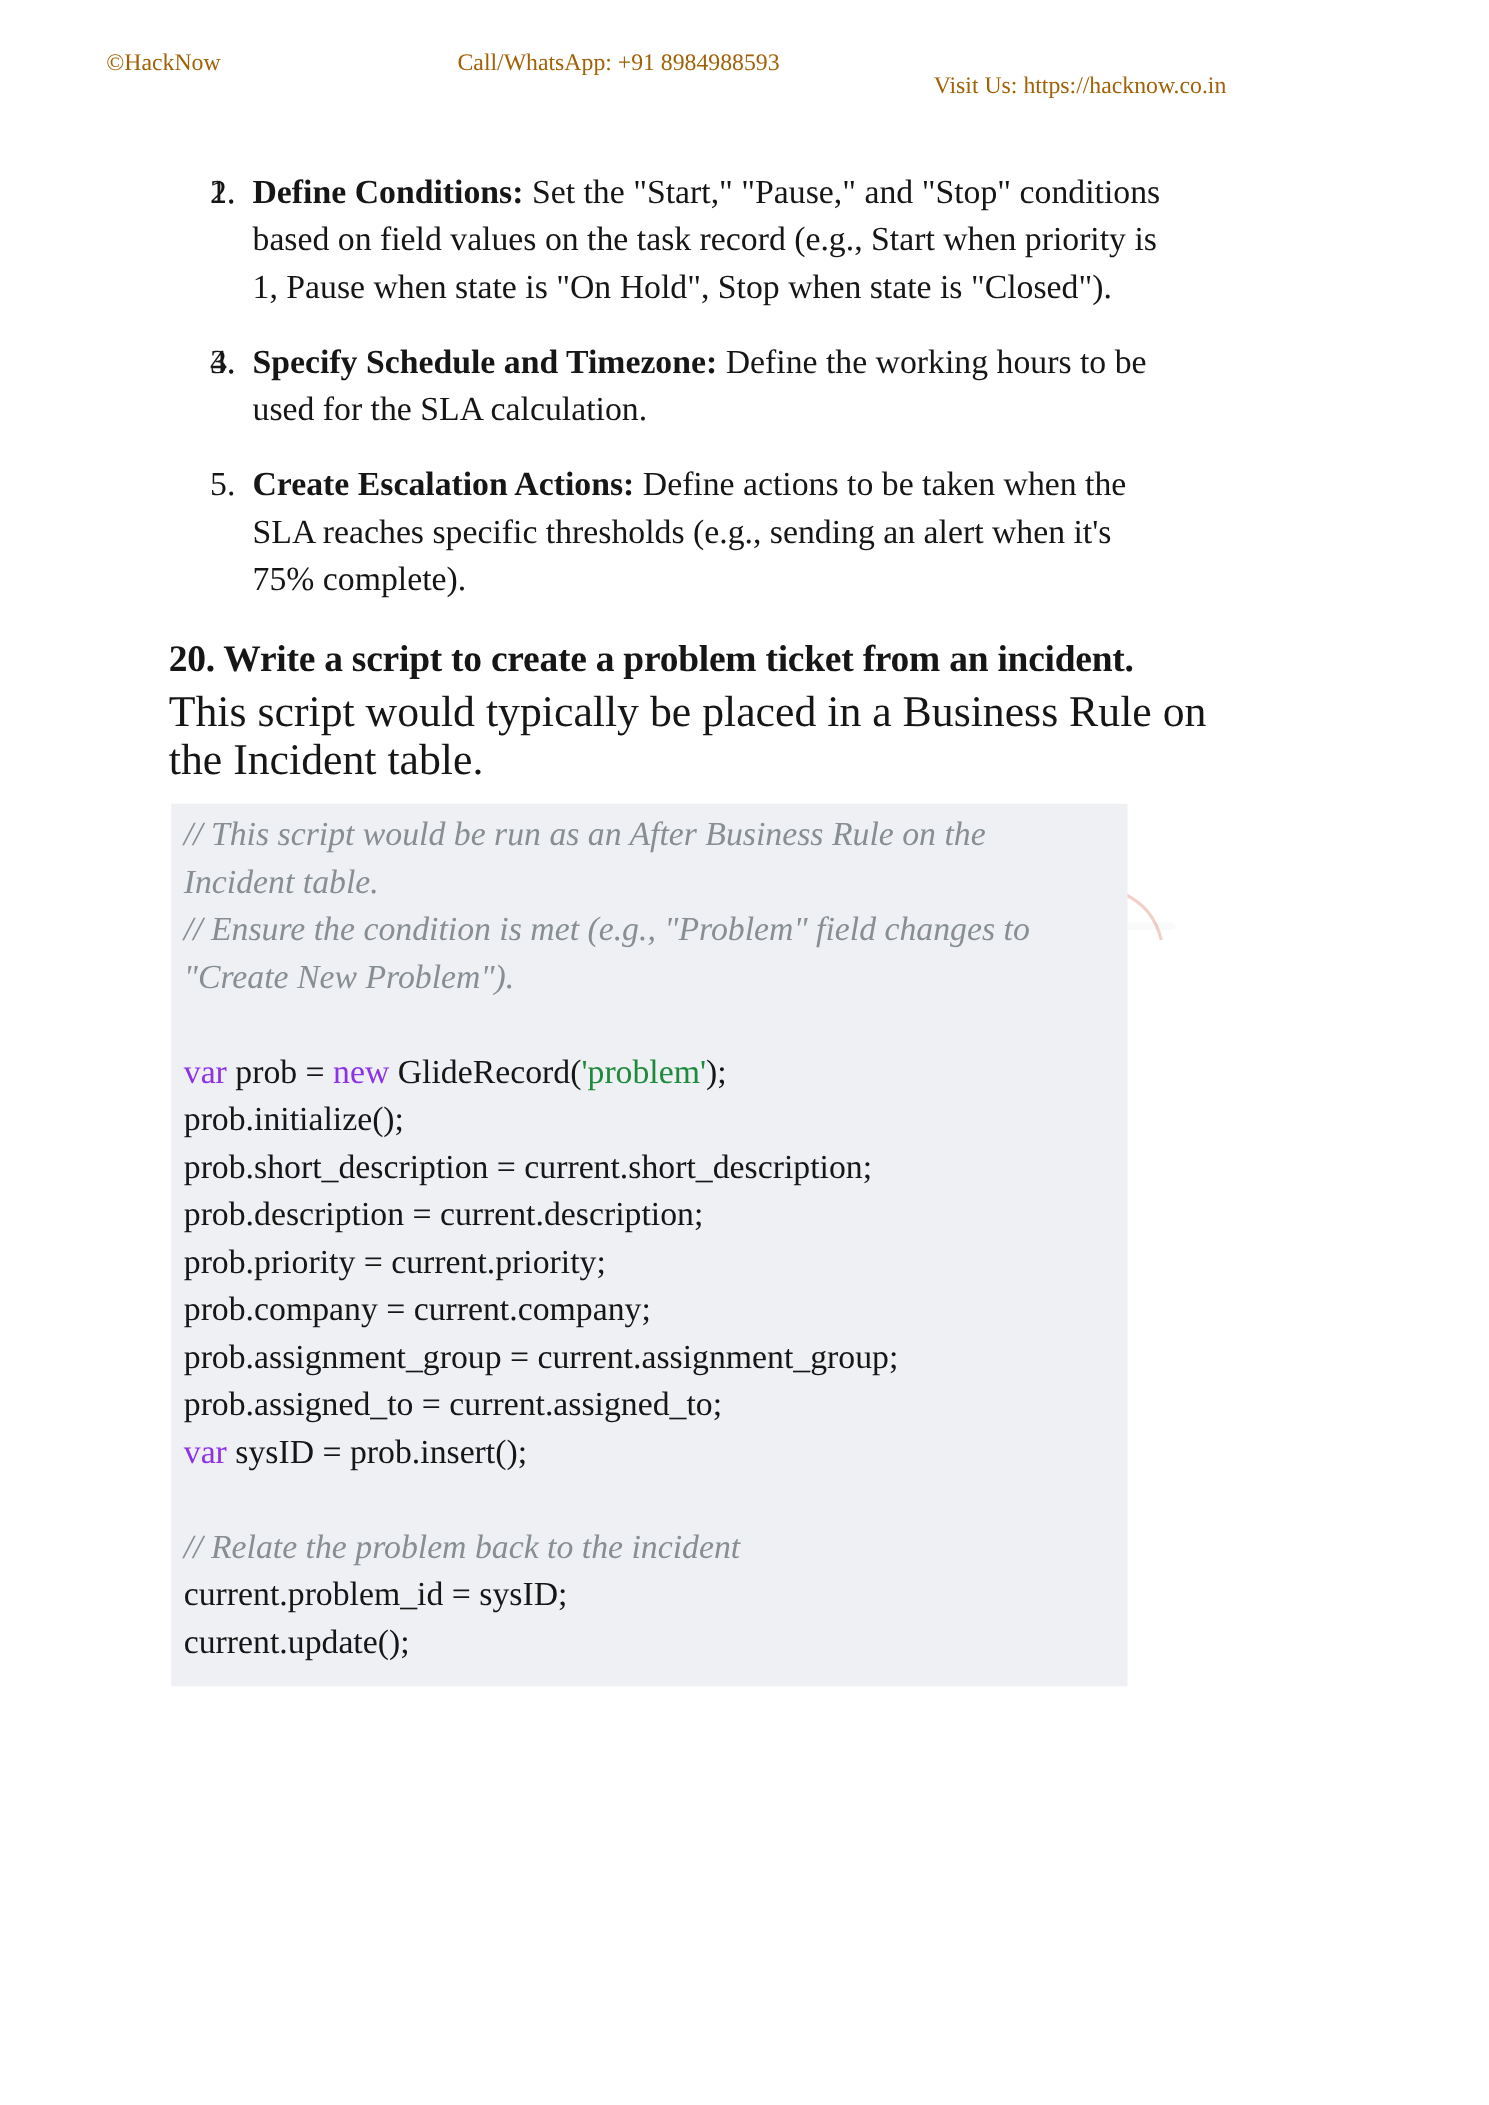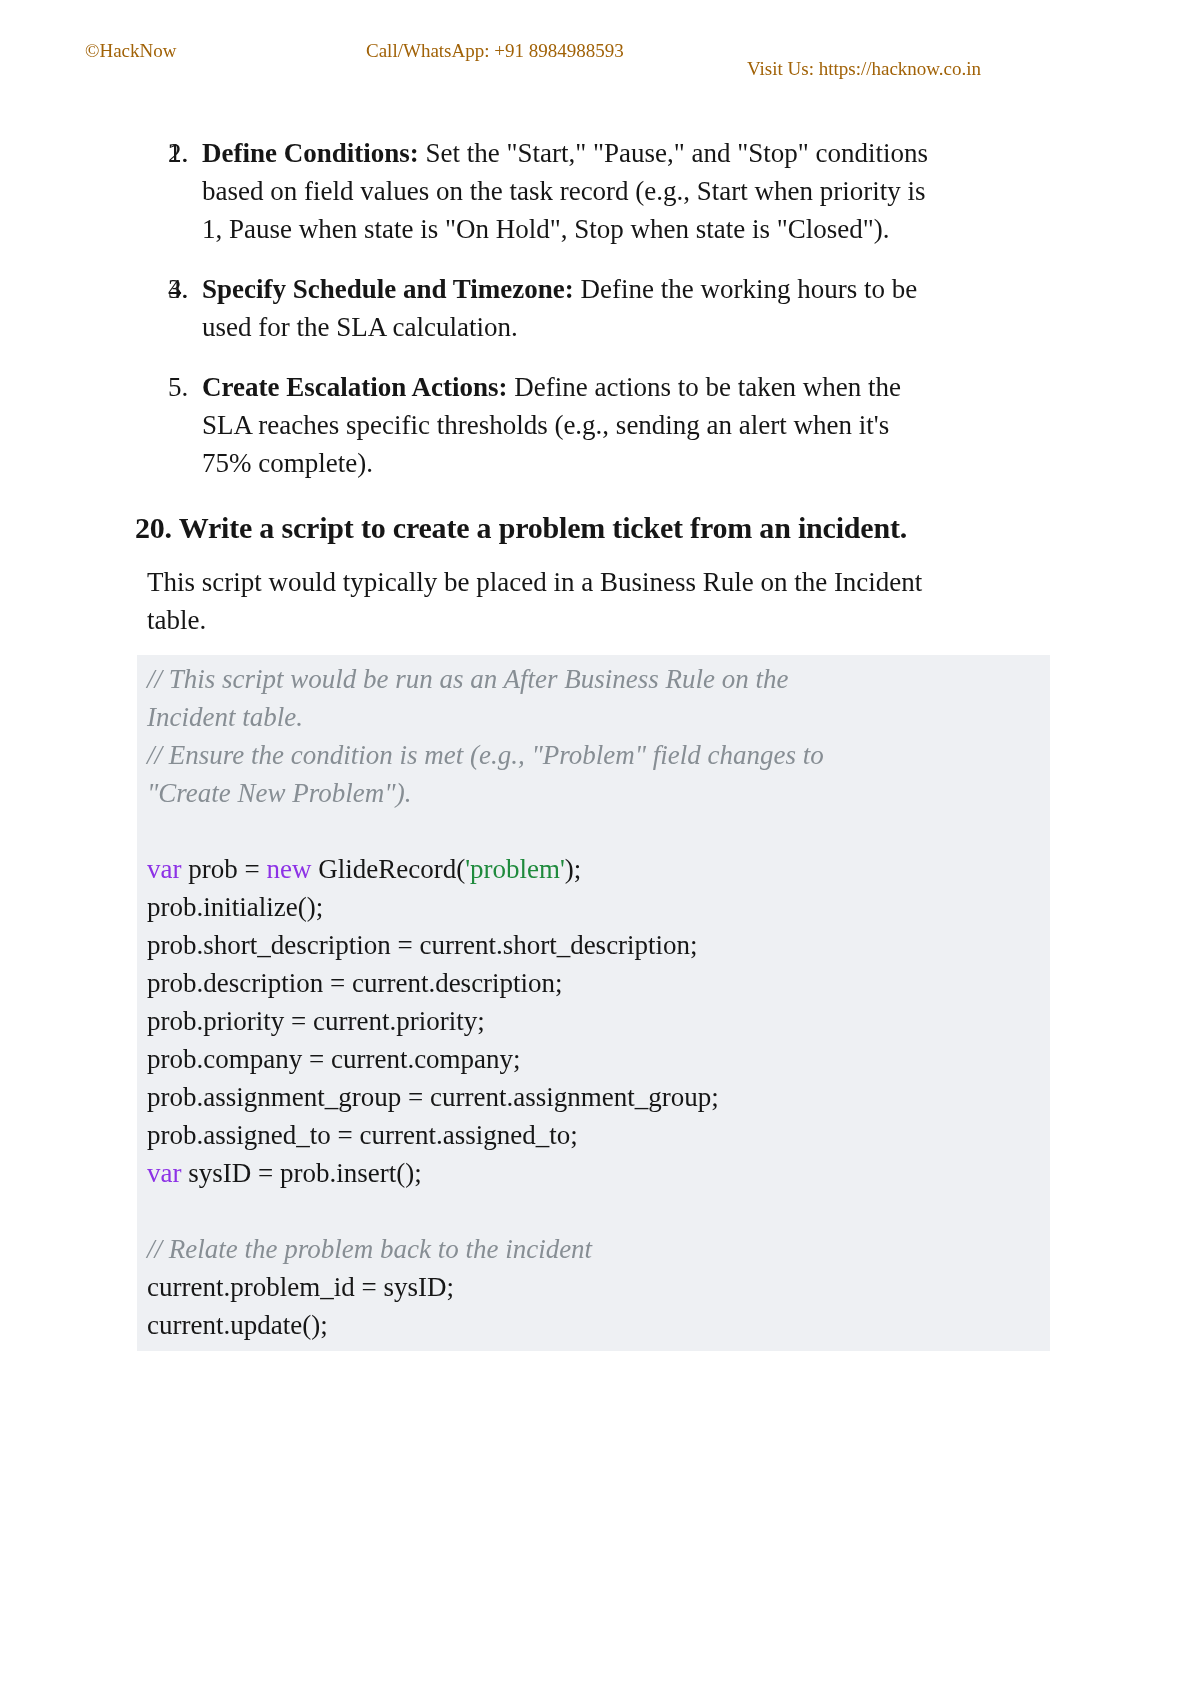--- a/index.html
+++ b/index.html
@@ -57,32 +57,32 @@
   .q-title{
     width:840px;
     margin:16px 0 0 0;
     font-size:30px;
     line-height:47px;
     font-weight:700;
     letter-spacing:-0.2px;
   }
   .q-intro{
     width:840px;
-    margin:12px;
-    font-size:27px;
+    margin:0;
+    font-size:35px;
     line-height:38px;
   }
 
   
   .code-block{
     box-sizing:border-box;
     margin:16px 0 0 2px;
-    width:913px;
+    width:765px;
     background:var(--code-bg);
-    padding:5px 10px 7px 10px;
+    padding:5px 10px 17px 10px;
     font-size:27px;
     line-height:38px;
     white-space:pre;
   }
   .code-line{min-height:38px;}
   .tok-p{color:var(--ink);}
   .tok-k{color:var(--kw);}
   .tok-s{color:var(--str);}
   .tok-c{color:var(--cmt);font-style:italic;}
 

